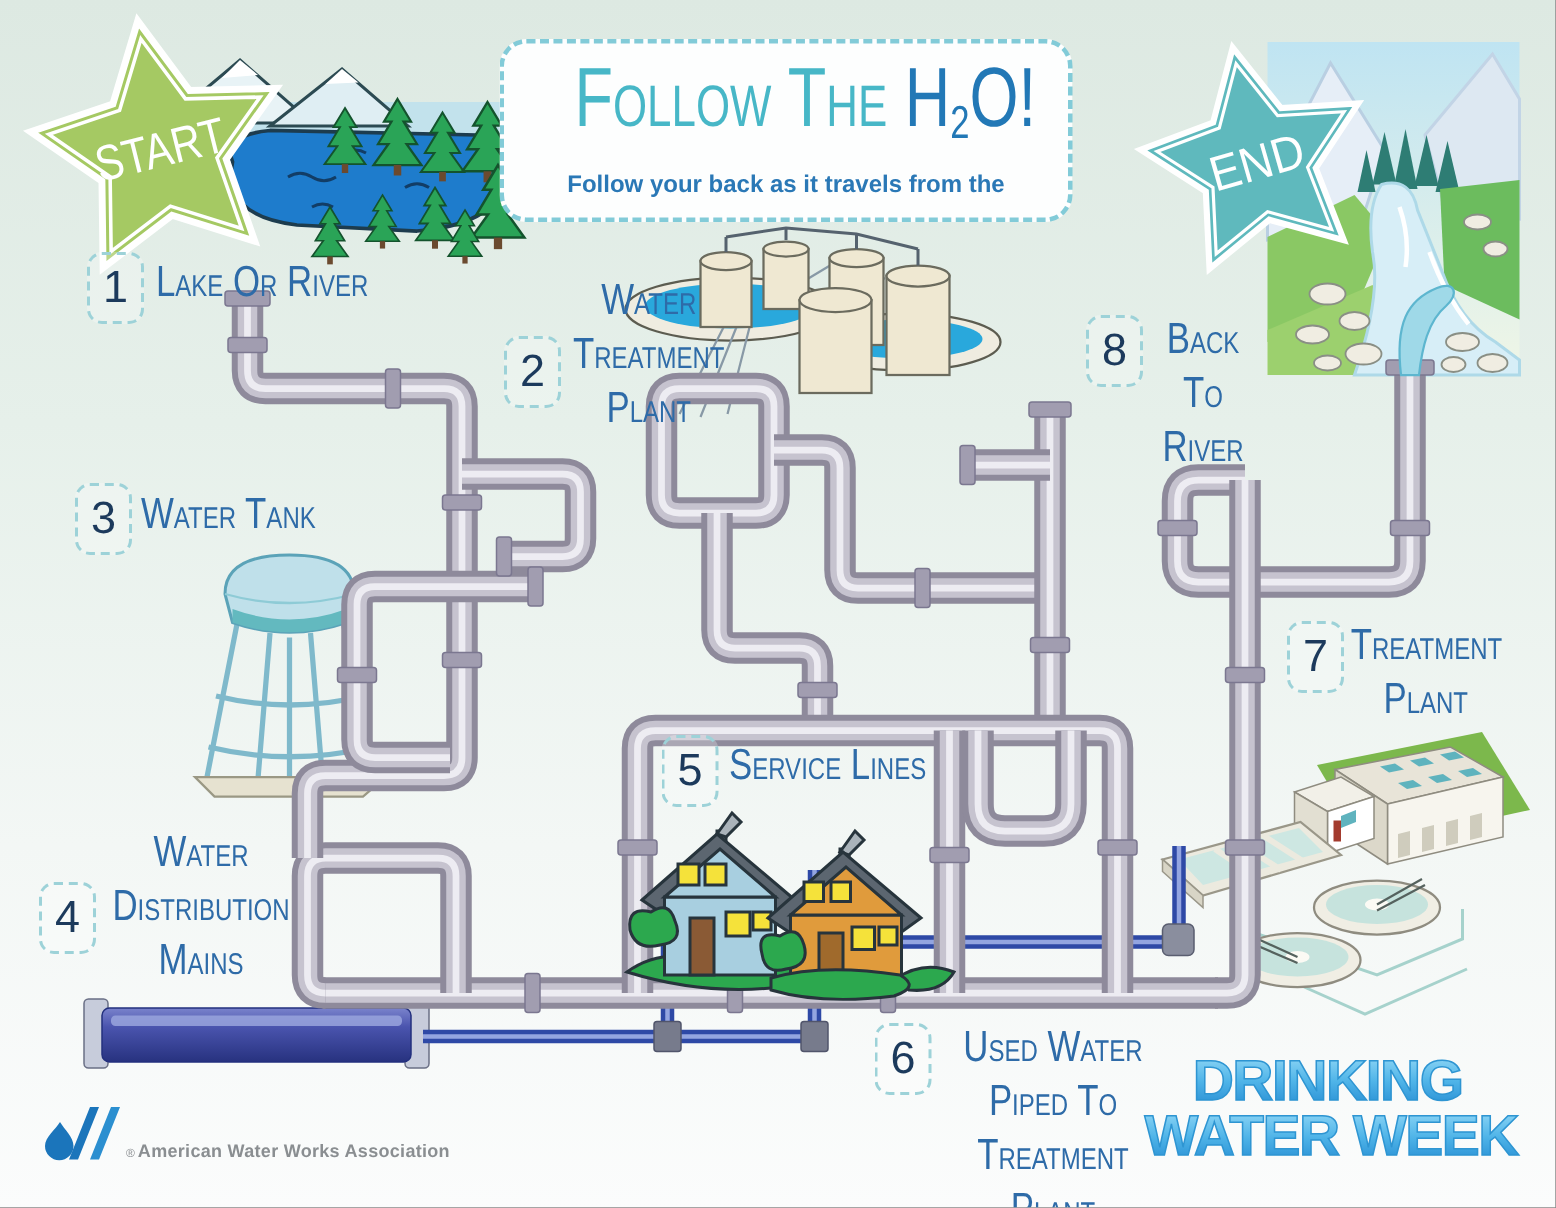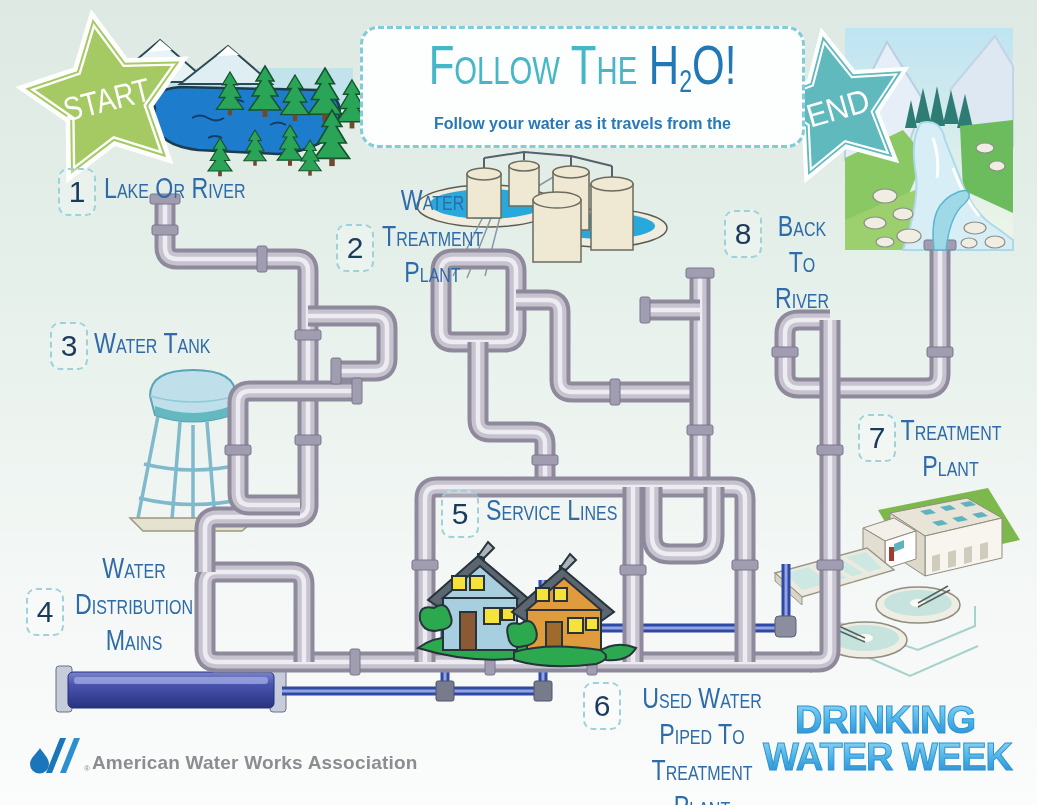--- a/index.html
+++ b/index.html
@@ -15,21 +15,21 @@
   
   .po{fill:none;stroke:#8e8a9b;stroke-width:21;stroke-linejoin:round}
   .pm{fill:none;stroke:#c6c3cf;stroke-width:13;stroke-linejoin:round}
   .ph{fill:none;stroke:#edecf2;stroke-width:4.5;stroke-linejoin:round}
   .fit{fill:#a19db0;stroke:#7b7790;stroke-width:1}
   .bo{fill:none;stroke:#2e49a6;stroke-width:9}
   .bh{fill:none;stroke:#93a5e0;stroke-width:3}
 
   
   .title-box{
-    left:360px;top:26px;width:445px;height:122px;background:#fdfefe;
+    left:333px;top:26px;width:382px;height:122px;background:#fdfefe;
     border:3px dashed #82cbd8;border-radius:18px;text-align:center;box-sizing:border-box;
   }
   .title-line{margin-top:6px;font-variant:small-caps;font-size:56px;line-height:60px;
     color:#47b7c7;transform:scaleX(.75);transform-origin:center top;white-space:nowrap;}
   .title-line .h2o{color:#2278b6;}
   .title-line .sub2{font-size:.55em;vertical-align:-8px;}
   .subtitle{font-size:16px;font-weight:bold;color:#2a78b6;line-height:20px;margin-top:2px;}
 
   
   .numbox{
@@ -38,21 +38,21 @@
     background:rgba(255,255,255,.25);
   }
   .slabel{
     position:absolute;font-variant:small-caps;font-size:29px;line-height:36px;color:#2e6ba8;
     white-space:nowrap;transform:scaleX(.8);transform-origin:left top;
   }
   .slabel.center{text-align:center;white-space:normal;transform-origin:center top;}
 
   
   .awwa{left:30px;top:736px;display:flex;align-items:flex-end;gap:2px;}
-  .awwa .name{font-size:19px;font-weight:bold;color:#8a8e91;letter-spacing:.2px;padding-bottom:2px;}
+  .awwa .name{font-size:12px;font-weight:bold;color:#8a8e91;letter-spacing:.2px;padding-bottom:2px;}
   .awwa .reg{font-size:8px;color:#8a8e91;padding-bottom:3px;}
 </style>
 </head>
 <body>
 
 <div class="canvas">
 
 <svg id="scene" width="1037" height="805" viewBox="0 0 1037 805">
   <defs>
     <linearGradient id="bluemain" x1="0" y1="0" x2="0" y2="1">
@@ -389,21 +389,21 @@
 
   <g font-family="Liberation Sans, sans-serif" font-weight="bold" font-size="38" letter-spacing="-1">
     <text x="975" y="733" text-anchor="end" fill="url(#wgrad)" stroke="#2e95d2" stroke-width="1">DRINKING</text>
     <text x="1012" y="770" text-anchor="end" fill="url(#wgrad)" stroke="#2e95d2" stroke-width="1">WATER WEEK</text>
   </g>
 </svg>
 
 <div class="overlay title-box">
   <div class="title-line"><span>Follow The </span><span class="h2o"><span>H</span><span class="sub2">2</span><span>O!</span></span></div>
   <div class="subtitle">
-    <div>Follow your water as it travels from the</div>
+    <div>Follow your back as it travels from the</div>
   </div>
 </div>
 
 <div class="numbox overlay" style="left:58px;top:168px">1</div>
 <div class="slabel overlay" style="left:104px;top:170px">Lake Or River</div>
 
 <div class="numbox overlay" style="left:336px;top:224px">2</div>
 <div class="slabel center overlay" style="left:350px;top:182px;width:165px">
   <div>Water</div>
       <div>Treatment</div>

